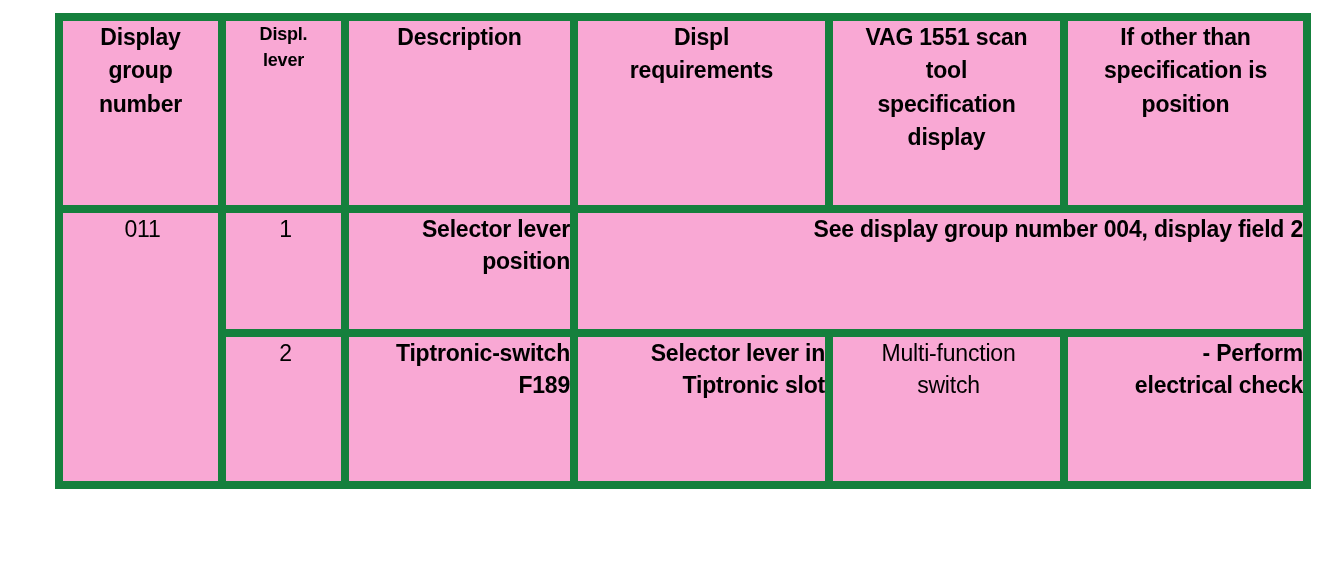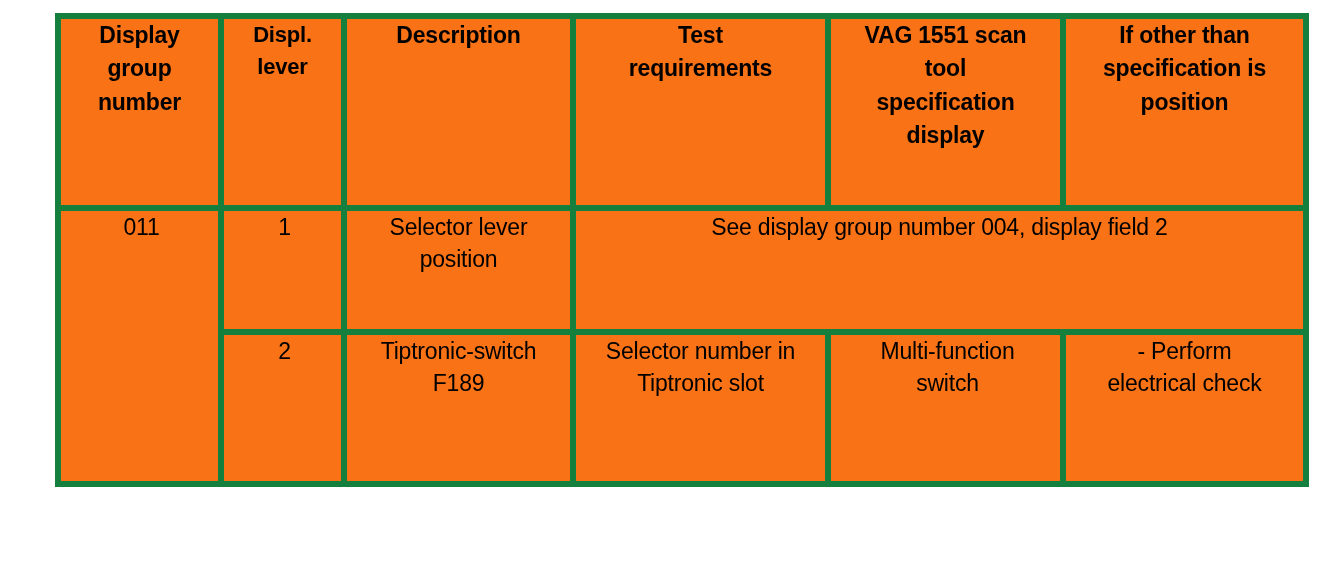--- a/index.html
+++ b/index.html
@@ -31,63 +31,63 @@
     top: 13px;
     width: 1248px;      
     height: 474px;      
     border-collapse: collapse;
     table-layout: fixed;
     background: #ffffff;
     border: 4px solid #000000;
   }
 
   .spec-table td {
-    border: 6px solid #15803d;
+    border: 8px solid #15803d;
     vertical-align: top;
     padding: 0;
-    background: #f97316;
+    background: #f9a8d4;
   }
 
   
   .col-dgn   { width: 163px; }  
   .col-df    { width: 123px; }  
   .col-desc  { width: 229px; }  
   .col-test  { width: 255px; }  
   .col-vag   { width: 235px; }  
   .col-other { width: 243px; }  
 
   
   .hdr-row { height: 192px; }
   .hdr-cell {
     text-align: center;
     font-weight: bold;
     font-size: 23px;
     line-height: 1.45;
     padding: 16px 6px 0 6px;
     letter-spacing: -0.2px;
   }
-  .hdr-cell.narrow { font-size: 22px; }
+  .hdr-cell.narrow { font-size: 18px; }
 
   
   .row-1 { height: 124px; }
   .row-2 { height: 152px; }
 
   .body-cell {
     font-size: 23px;
     line-height: 1.4;
     font-weight: normal;
     padding: 14px 10px 0 10px;
     letter-spacing: -0.2px;
   }
   .body-cell.center {
     text-align: center;
     padding-left: 4px;
     padding-right: 0;
   }
-  .body-cell.left { text-align: center; }
+  .body-cell.left { text-align: right; font-weight: bold; }
 
   .merged-note {
     padding-top: 13px;
     padding-left: 12px;
   }
 
   .cell-perform { padding-top: 32px; }
 
   .cell-dgn { padding-top: 12px; }
 
@@ -120,21 +120,21 @@
           <div>number</div>
         </td>
         <td class="hdr-cell narrow">
           <div>Displ.</div>
           <div>lever</div>
         </td>
         <td class="hdr-cell">
           <div>Description</div>
         </td>
         <td class="hdr-cell">
-          <div>Test</div>
+          <div>Displ</div>
           <div>requirements</div>
         </td>
         <td class="hdr-cell">
           <div>VAG 1551 scan</div>
           <div>tool</div>
           <div>specification</div>
           <div>display</div>
         </td>
         <td class="hdr-cell">
           <div>If other than</div>
@@ -161,21 +161,21 @@
 
       <tr class="row-2">
         <td class="body-cell center">
           <div>2</div>
         </td>
         <td class="body-cell left">
           <div>Tiptronic-switch</div>
           <div>F189</div>
         </td>
         <td class="body-cell left">
-          <div>Selector number in</div>
+          <div>Selector lever in</div>
           <div>Tiptronic slot</div>
         </td>
         <td class="body-cell center dotted-left">
           <div>Multi-function</div>
           <div>switch</div>
         </td>
         <td class="body-cell left cell-perform dotted-left">
           <div>- Perform</div>
           <div>electrical check</div>
         </td>

